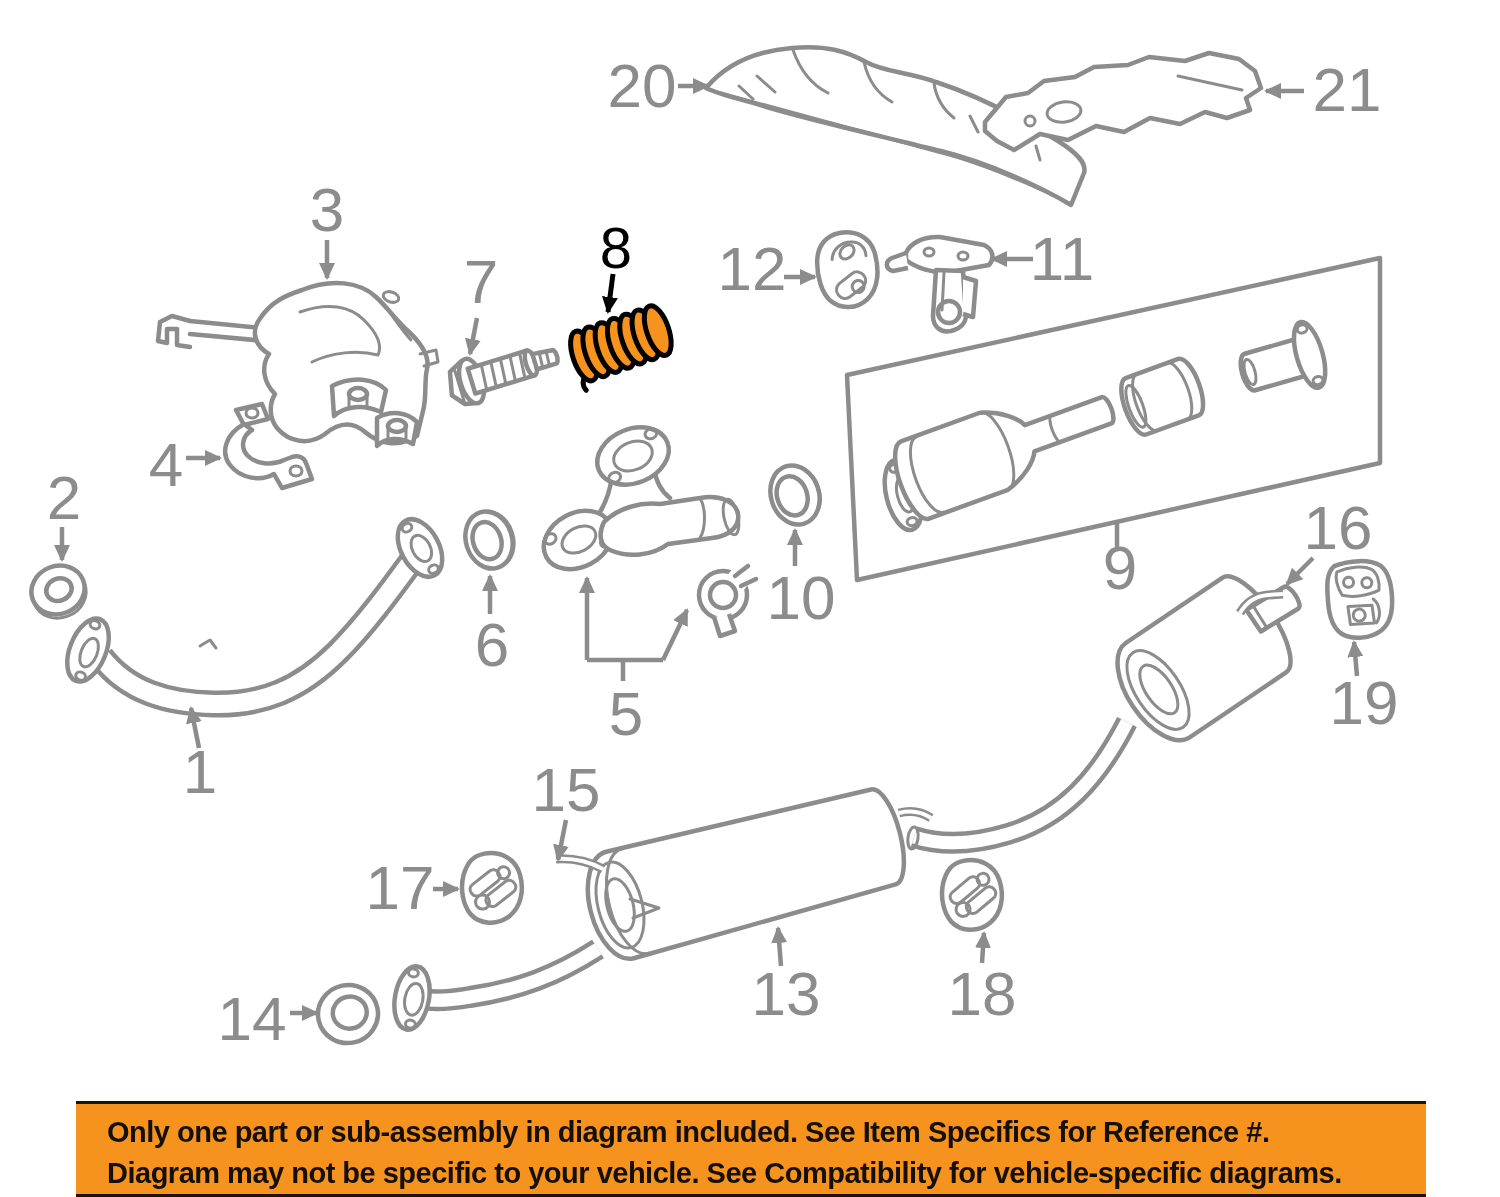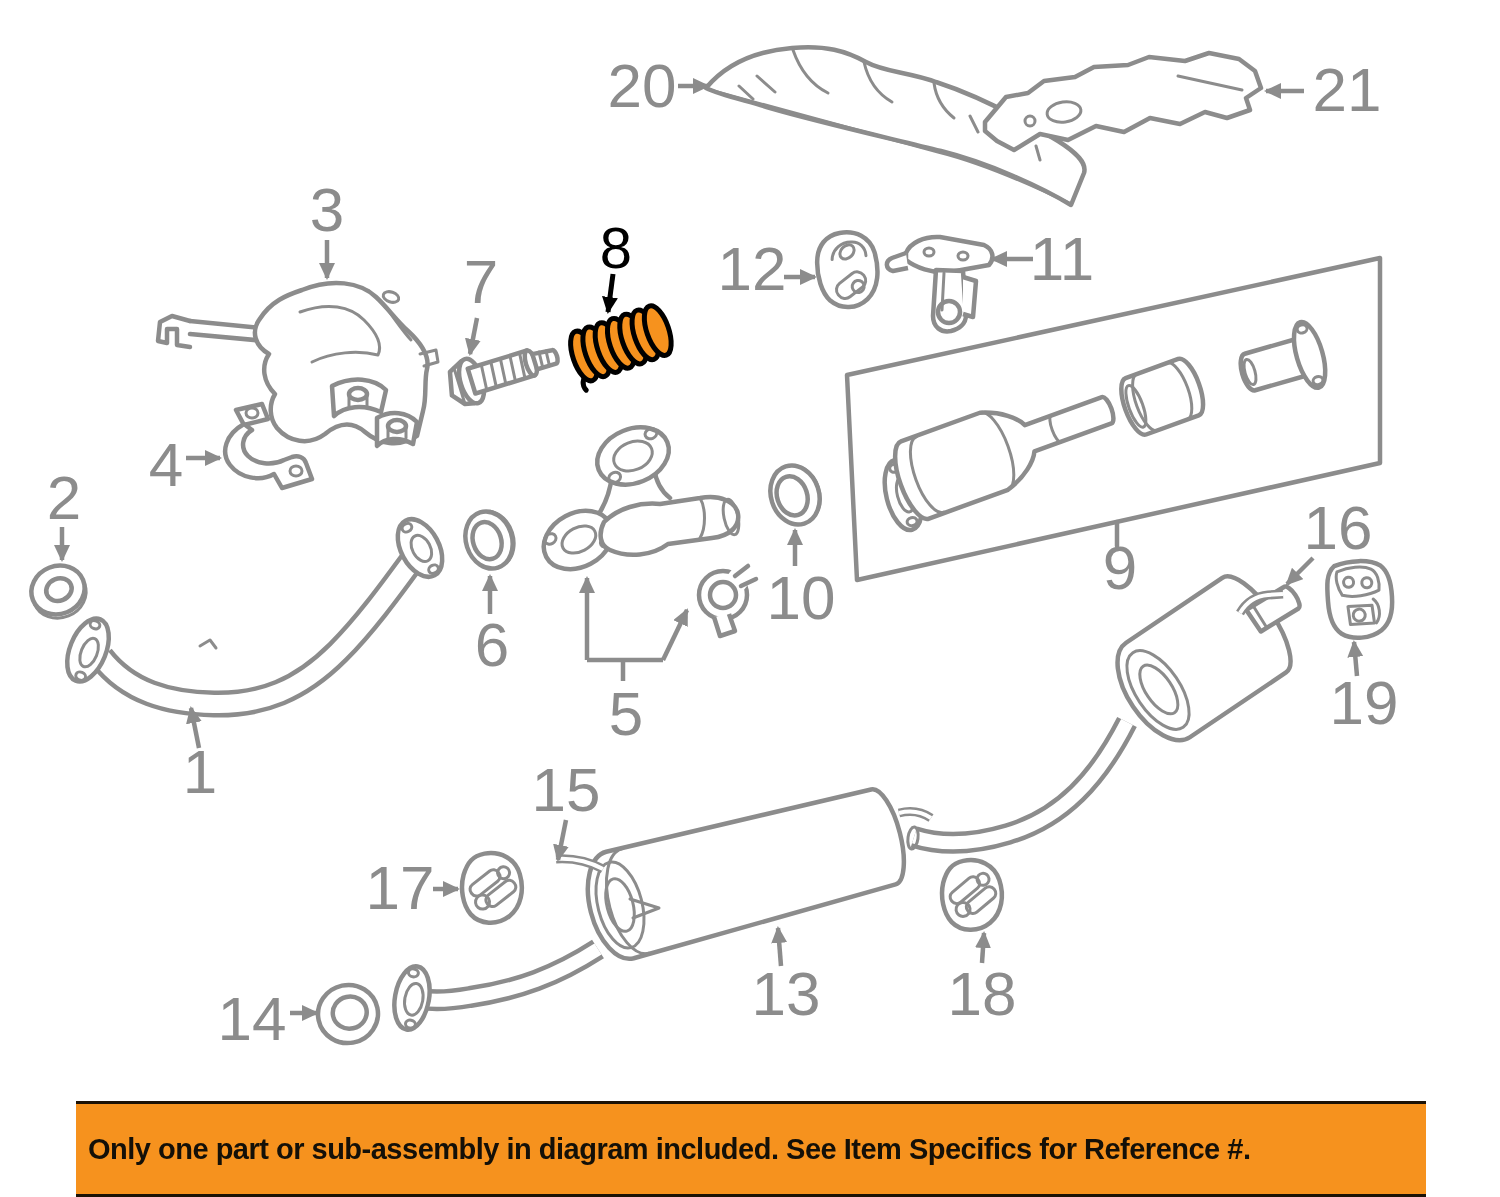--- a/index.html
+++ b/index.html
@@ -16,21 +16,21 @@
   .po  {fill:none;stroke:var(--line);stroke-linecap:butt;}
   .pi  {fill:none;stroke:#fff;stroke-linecap:butt;}
   .arr {stroke:var(--line);stroke-width:4.5;fill:none;}
   .arr8{stroke:var(--highlight-label);stroke-width:5;fill:none;}
   .lbl {fill:var(--line);font-family:"Liberation Sans",sans-serif;font-size:62px;text-anchor:middle;}
   .lbl8{fill:var(--highlight-label);font-family:"Liberation Sans",sans-serif;font-size:58px;text-anchor:middle;}
   .spring-coil{fill:var(--highlight);stroke:#000;stroke-width:5;}
   .banner{position:absolute;left:76px;top:1101px;width:1350px;height:96px;box-sizing:border-box;
           background:var(--banner-bg);border-top:3px solid var(--banner-border);
           border-bottom:3px solid var(--banner-border);
-          display:flex;flex-direction:column;justify-content:center;padding:0 12px;}
+          display:flex;flex-direction:column;justify-content:flex-end;padding:0 31px;}
   .banner-line{font-weight:bold;font-size:29px;letter-spacing:-0.5px;line-height:41px;
           color:var(--banner-text);white-space:nowrap;}
 </style>
 </head>
 <body>
 
 <div id="stage">
 <svg width="1500" height="1197" viewBox="0 0 1500 1197">
   <defs>
     <marker id="ah" markerWidth="20" markerHeight="16" refX="15" refY="8" orient="auto" markerUnits="userSpaceOnUse">
@@ -342,14 +342,15 @@
     <text class="lbl" x="400" y="909">17</text>
     <text class="lbl" x="982" y="1015">18</text>
     <text class="lbl" x="1364" y="724">19</text>
     <text class="lbl" x="642" y="107">20</text>
     <text class="lbl" x="1347" y="111">21</text>
   </g>
 </svg>
 
   <div class="banner">
     <div class="banner-line">Only one part or sub-assembly in diagram included. See Item Specifics for Reference #.</div>
+    <div class="banner-line">Diagram may not be specific to your vehicle. See Compatibility for vehicle-specific diagrams.</div>
   </div>
 </div>
 
 </body></html>

